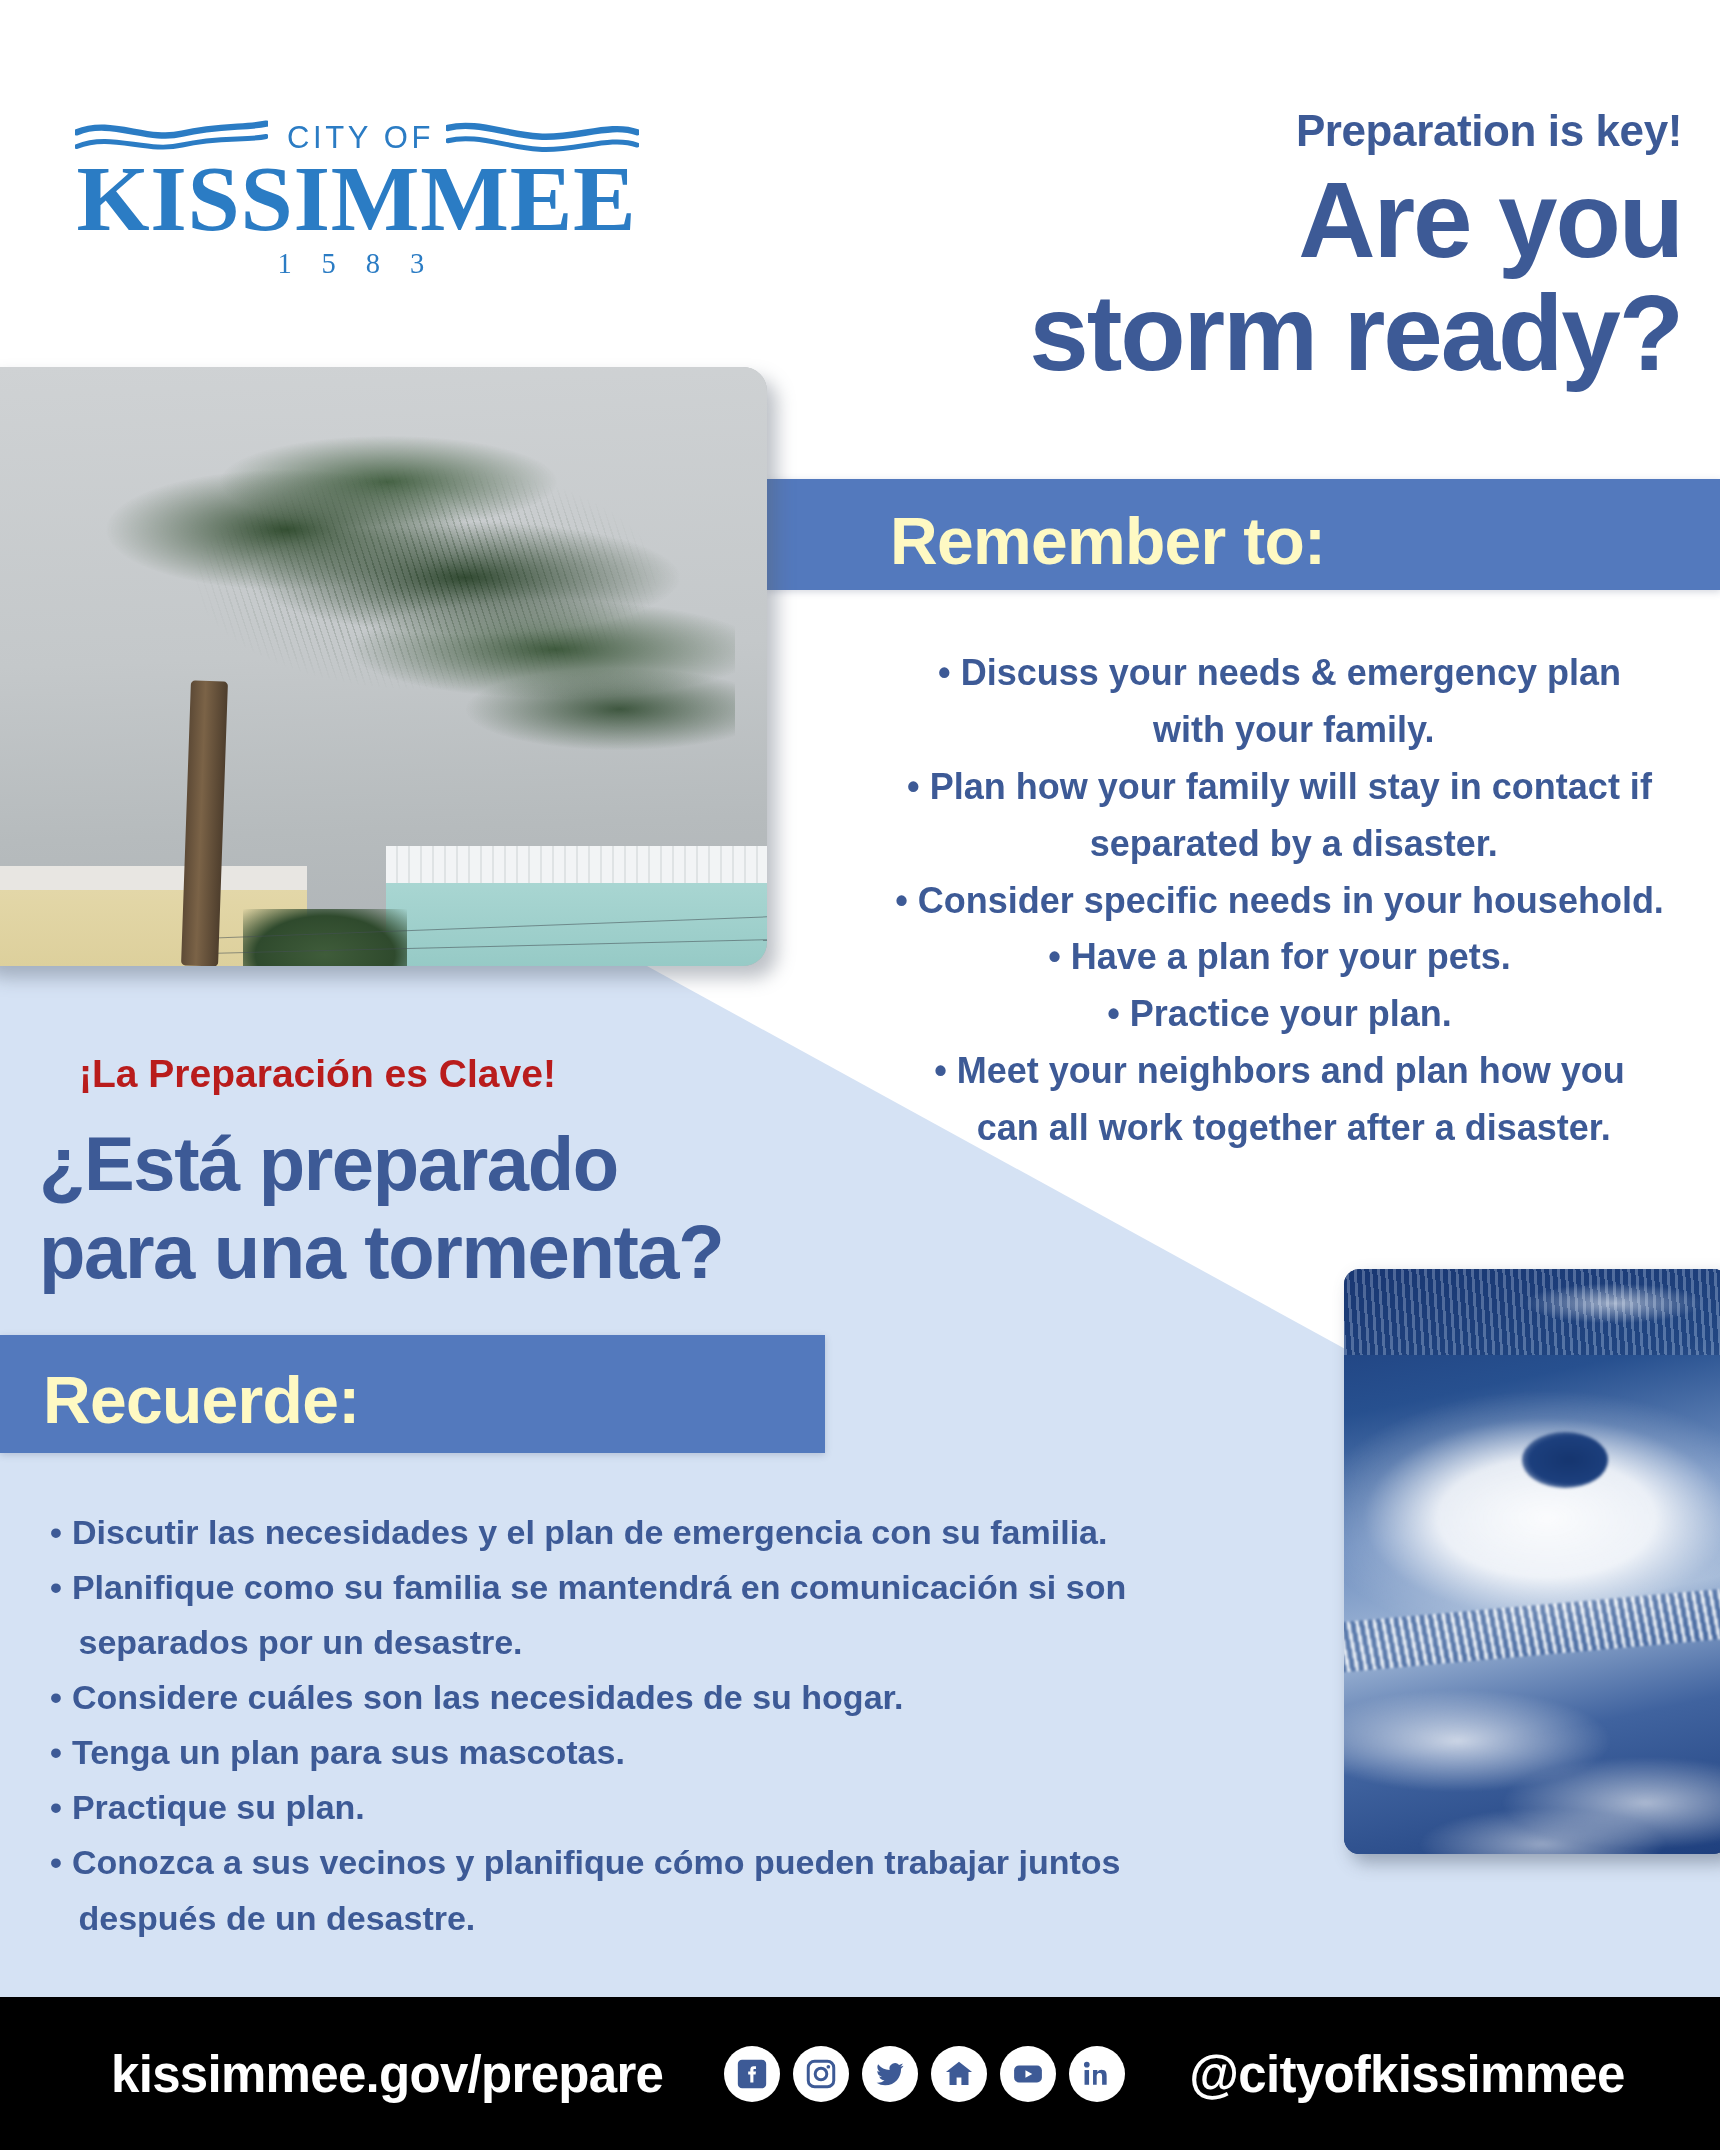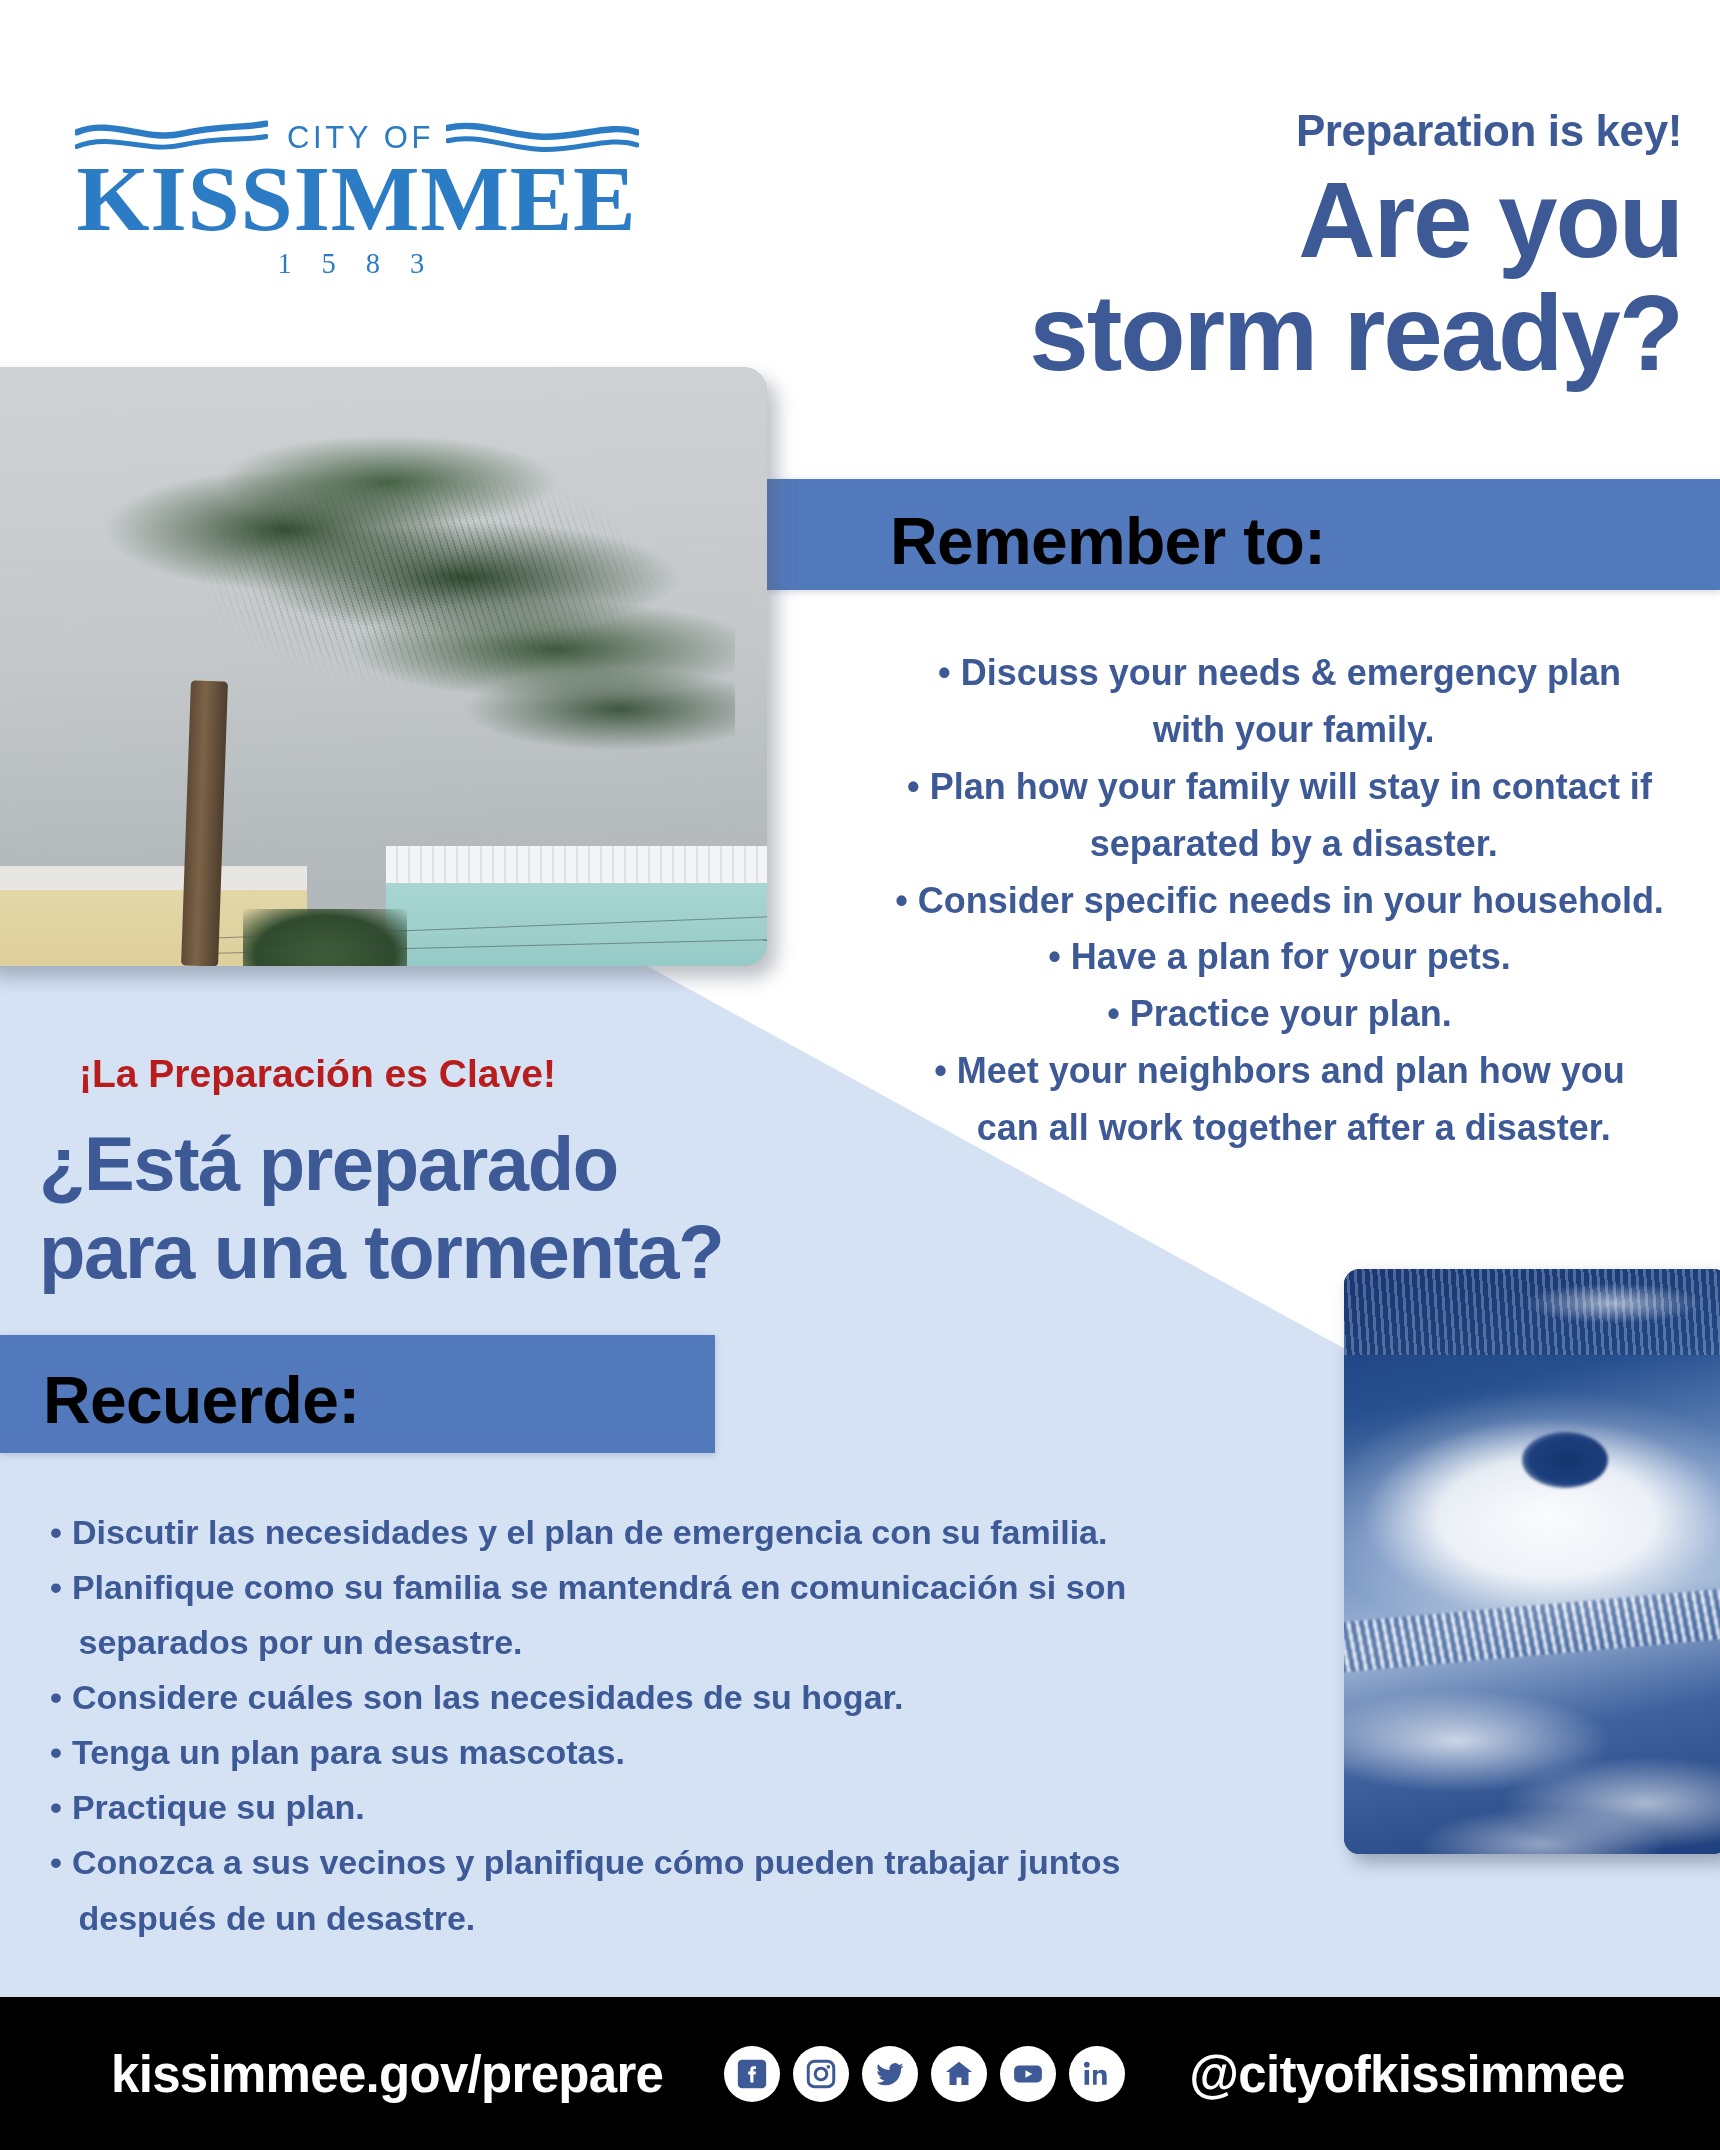--- a/index.html
+++ b/index.html
@@ -250,24 +250,24 @@
     display: flex;
     align-items: center;
     box-shadow: 0 2.1px 7.1px rgba(60,75,110,0.22);
   }
   .band-en {
     left: 767px; top: 479px;
     width: 954px; height: 111px;
   }
   .band-es {
     left: 0px; top: 1335px;
-    width: 715px; height: 118px;
+    width: 825px; height: 118px;
   }
   .band-label {
-    color: #000000;
+    color: #fef9c3;
     font-size: 66px;
     font-weight: 700;
     letter-spacing: -0.7px;
     line-height: 1;
     margin-top: 12px;
   }
   .band-en .band-label { margin-left: 123px; }
   .band-es .band-label { margin-left: 43px; }
 
   

